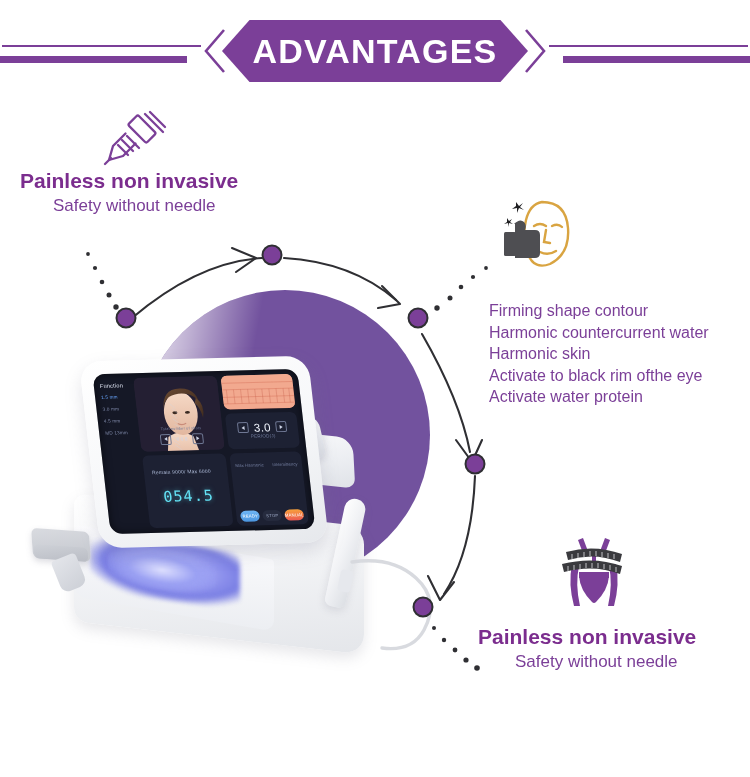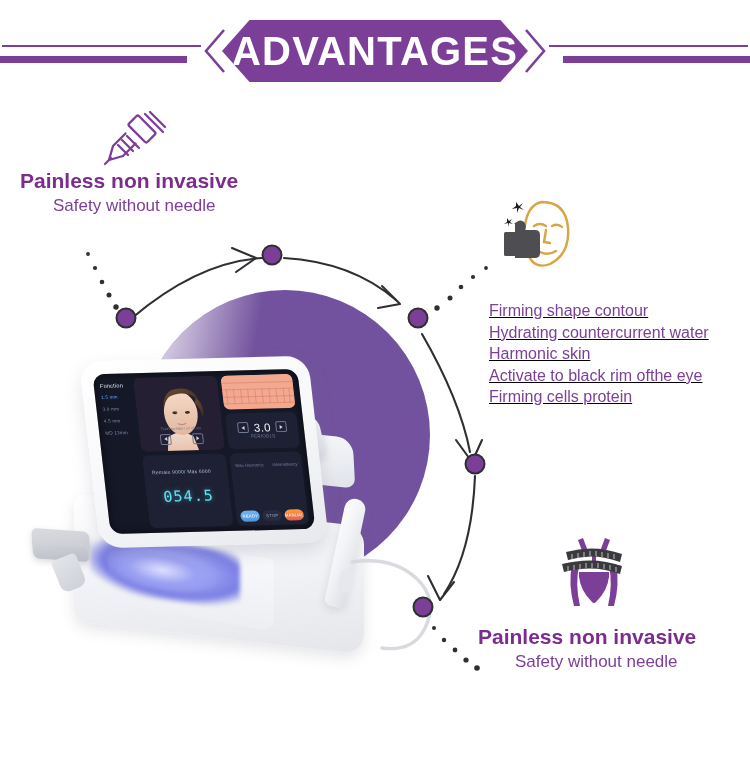--- a/index.html
+++ b/index.html
@@ -21,21 +21,21 @@
   .rule-wrap.right .rule-thin{left:14px;right:2px;}
   .rule-wrap.right .rule-thick{left:28px;right:0px;}
 
   .hex{
     position:absolute;left:50%;top:2px;transform:translateX(-50%);
     width:306px;height:62px;background:#7B3F98;
     clip-path:polygon(9% 0,91% 0,100% 50%,91% 100%,9% 100%,0 50%);
     display:flex;align-items:center;justify-content:center;
   }
   .hex-label{
-    color:#ffffff;font-size:40px;font-weight:bold;letter-spacing:1.2px;
+    color:#ffffff;font-size:34px;font-weight:bold;letter-spacing:1.2px;
     line-height:1;white-space:nowrap;
   }
   .chev{position:absolute;top:10px;width:26px;height:46px;}
   .chev.l{left:202px;}
   .chev.r{right:202px;}
 
   
   .big-circle{
     position:absolute;left:140px;top:290px;width:290px;height:290px;
     border-radius:50%;background:#72529E;
@@ -52,21 +52,21 @@
   
   .blk{position:absolute;}
   .blk .hd{
     color:#7B2D8E;font-weight:bold;font-size:21px;line-height:25px;
     white-space:nowrap;margin:0;
   }
   .blk .hd.wrap{white-space:normal;}
   .blk .sub{
     color:#7B3F98;font-size:17px;line-height:22px;margin:2px 0 0 0;white-space:nowrap;
   }
-  .blk .bullets{margin:6px 0 0 0;padding:0;list-style:none;text-decoration:underline;}
+  .blk .bullets{margin:6px 0 0 0;padding:0;list-style:none;}
   .blk .bullets li{
     color:#7B3F98;font-size:16px;line-height:21.5px;white-space:nowrap;
   }
 
   #blk-tl{left:20px;top:168px;}
   #blk-tl .sub{margin-left:33px;}
   #blk-mr{left:489px;top:294px;width:250px;}
   #blk-br{left:478px;top:624px;}
   #blk-br .sub{margin-left:37px;}
 
@@ -468,24 +468,24 @@
   </svg>
 
   <div class="blk" id="blk-tl">
     <p class="hd">Painless non invasive</p>
     <p class="sub">Safety without needle</p>
   </div>
 
   <div class="blk" id="blk-mr">
     <ul class="bullets">
       <li>Firming shape contour</li>
-      <li>Hydrating countercurrent water</li>
+      <li>Harmonic countercurrent water</li>
       <li>Harmonic skin</li>
       <li>Activate to black rim ofthe eye</li>
-      <li>Firming cells protein</li>
+      <li>Activate water protein</li>
     </ul>
   </div>
 
   <div class="blk" id="blk-br">
     <p class="hd">Painless non invasive</p>
     <p class="sub">Safety without needle</p>
   </div>
 
 </div>
 

